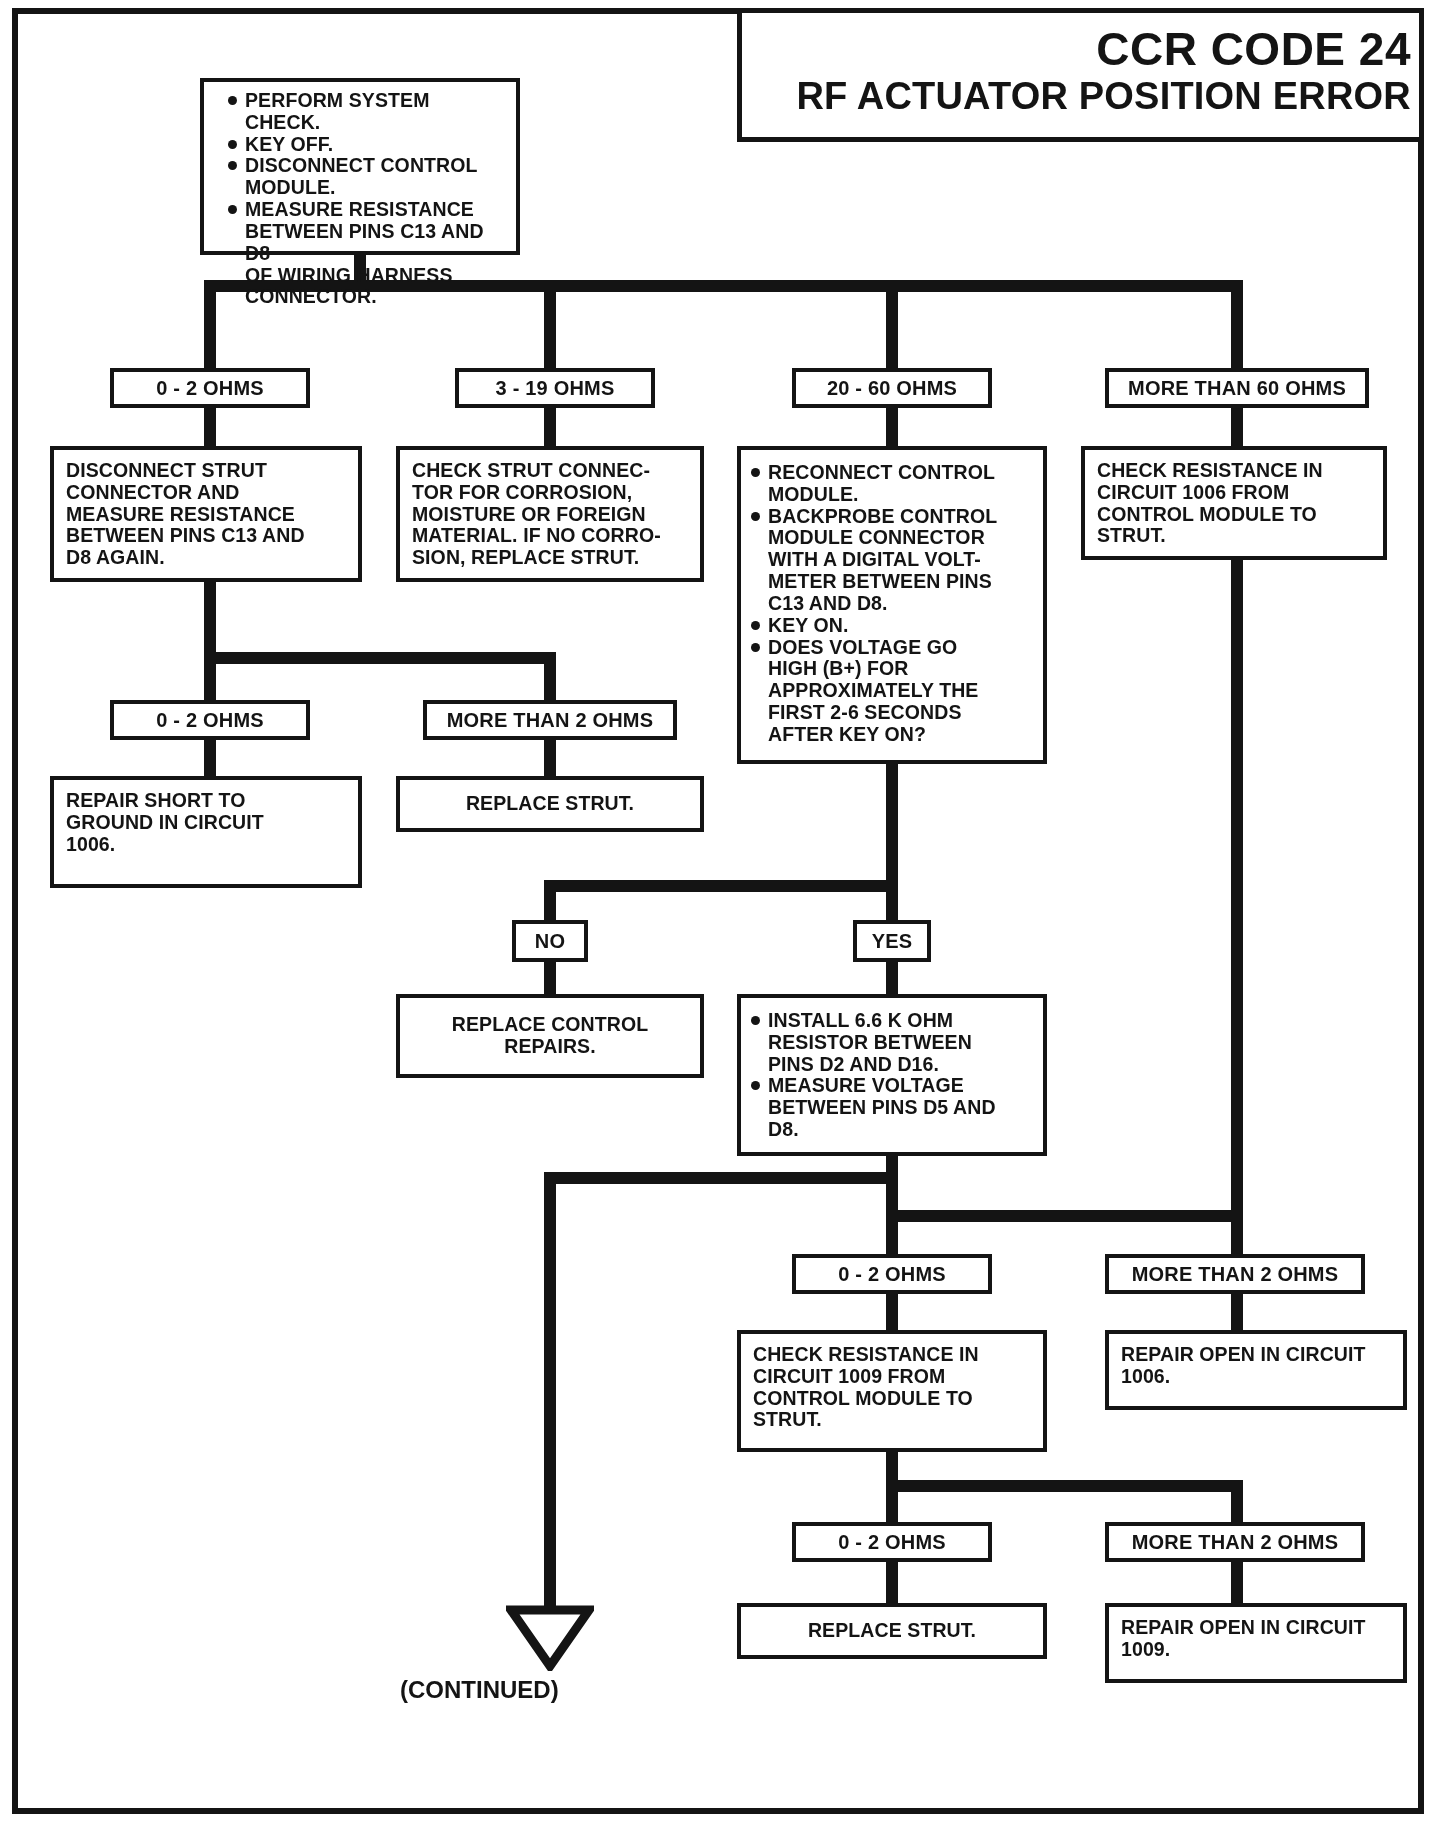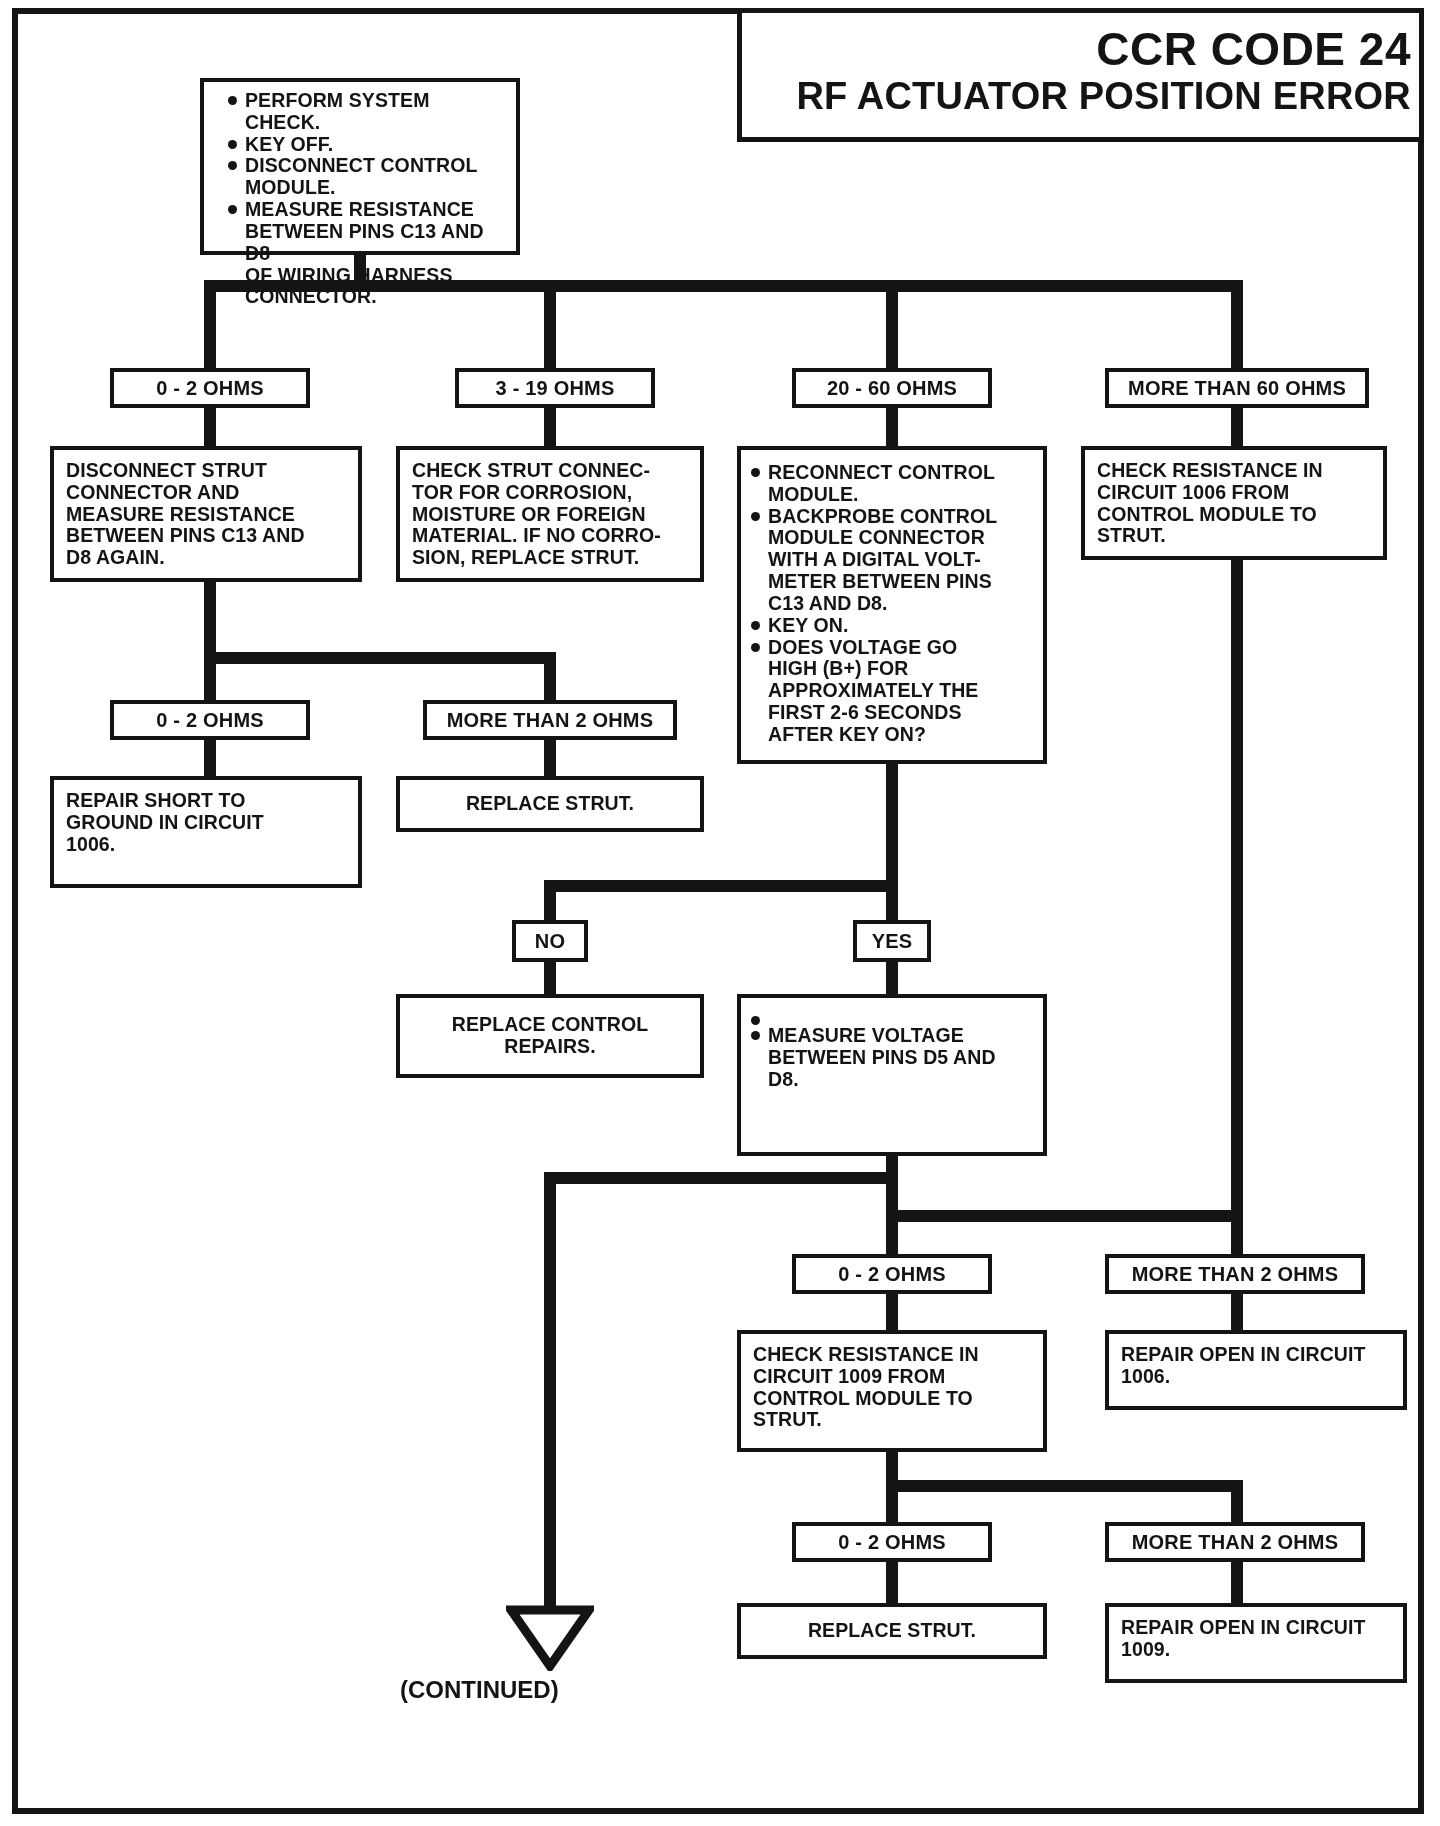--- a/index.html
+++ b/index.html
@@ -195,20 +195,23 @@
     </div>
 
   <div class="box ctr" style="left:396px;top:994px;width:308px;height:84px;">
     <div class="tx">REPLACE CONTROL
 REPAIRS.</div>
   </div>
 
   <div class="box" style="left:737px;top:994px;width:310px;height:162px;padding:12px 10px;">
     <div class="bul">
         <span class="dot"></span>
+        <span class="bt">INSTALL 6.6 K OHM
+RESISTOR BETWEEN
+PINS D2 AND D16.</span>
       </div>
     <div class="bul">
         <span class="dot"></span>
         <span class="bt">MEASURE VOLTAGE
 BETWEEN PINS D5 AND
 D8.</span>
       </div>
   </div>
 
   <div class="lbl" style="left:792px;top:1254px;width:200px;height:40px;">

